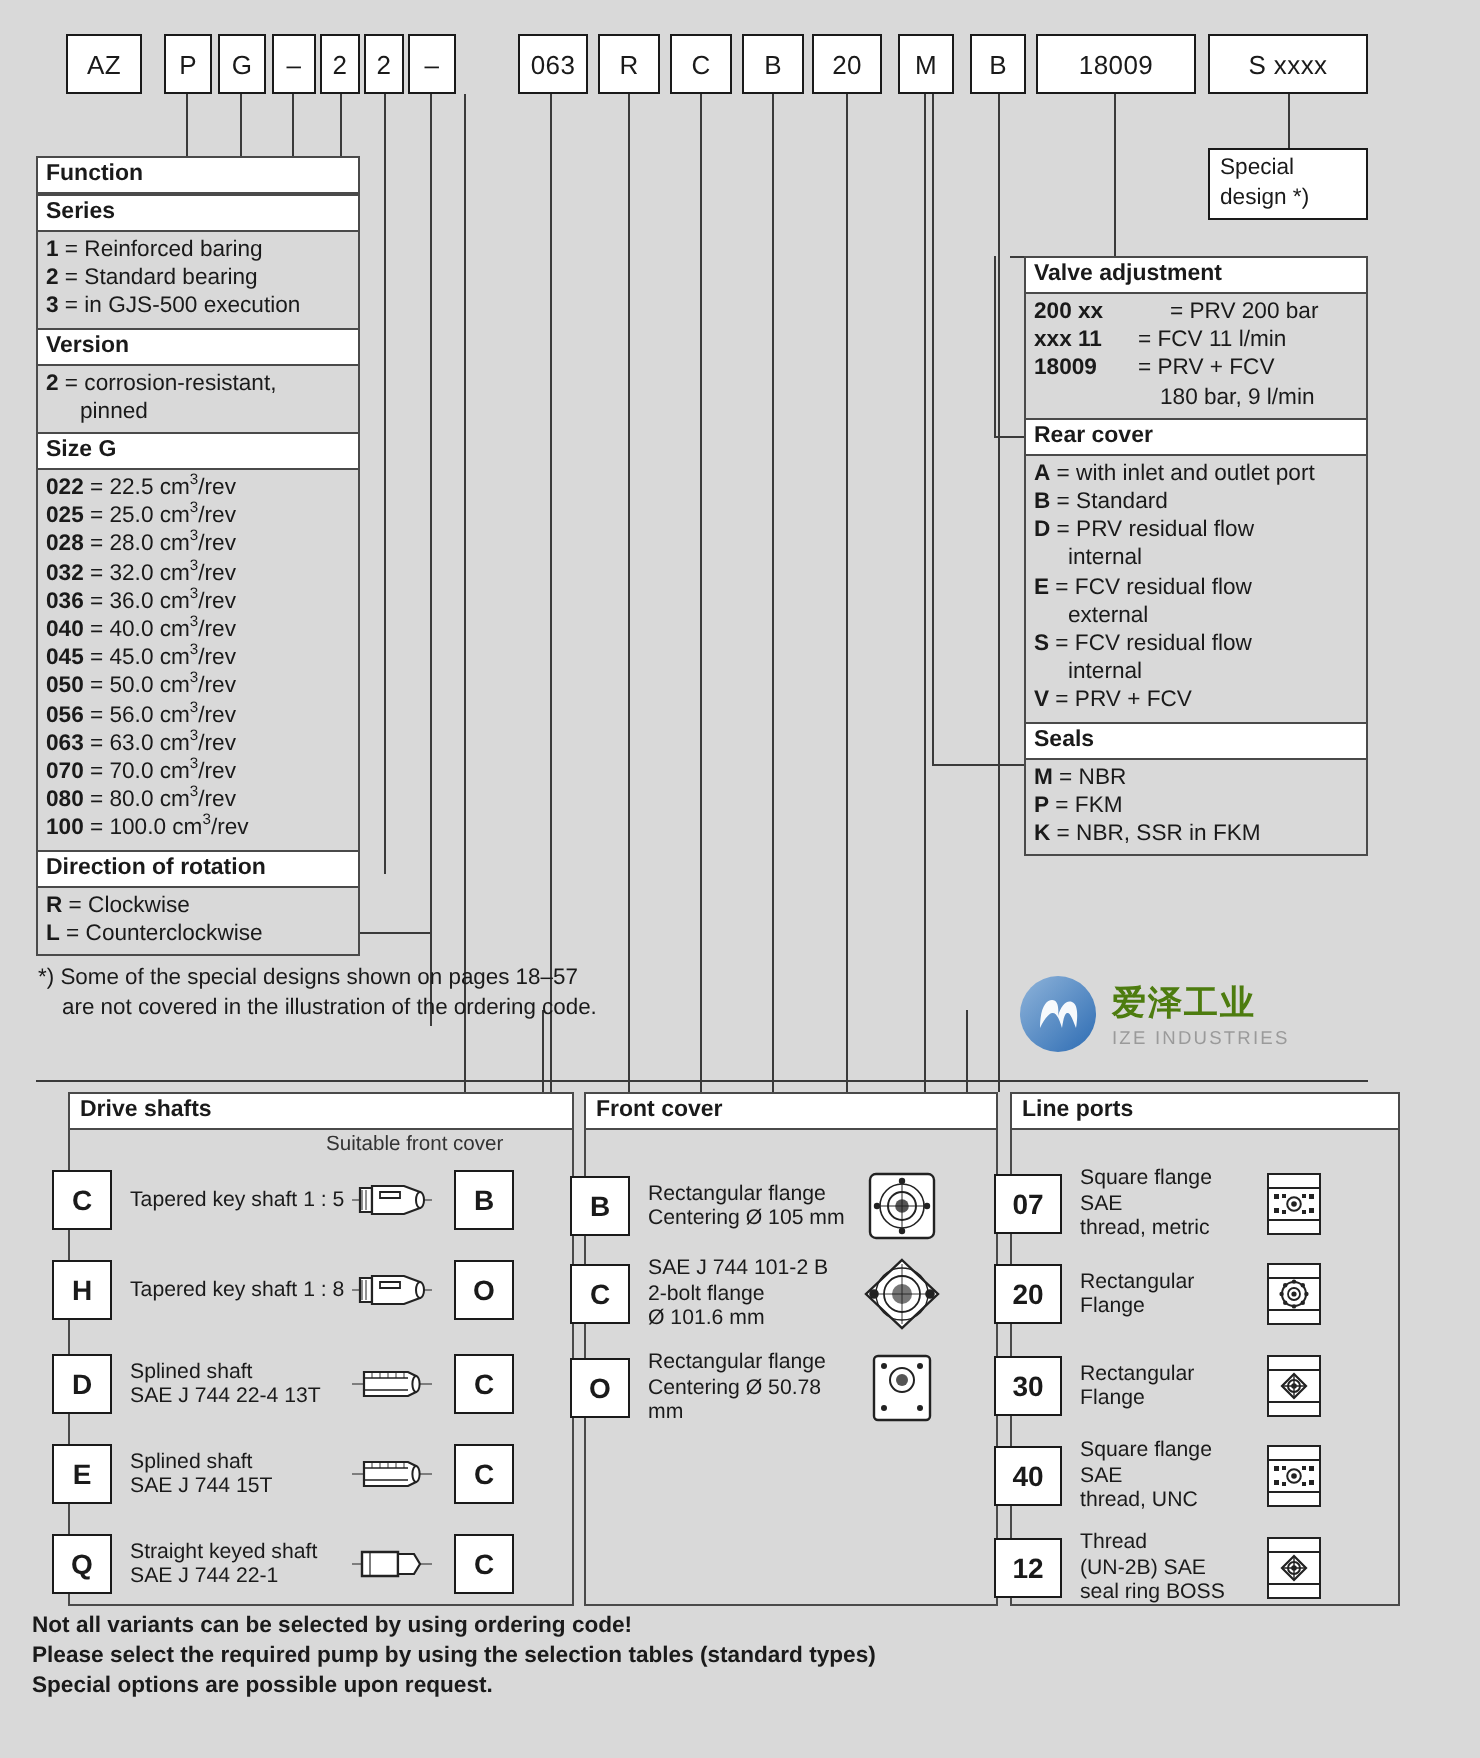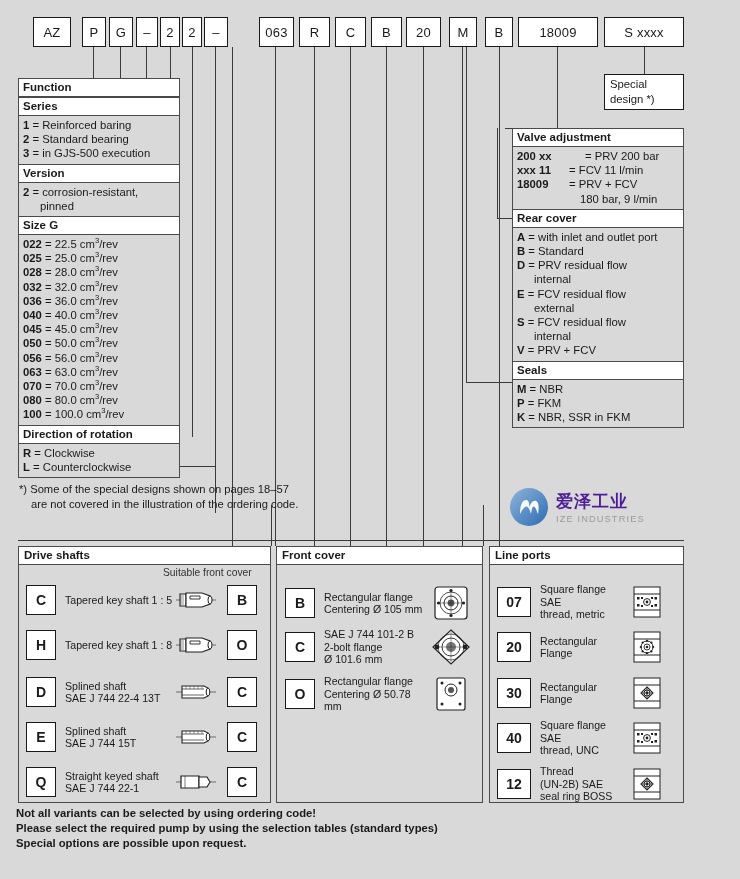--- a/index.html
+++ b/index.html
@@ -34,41 +34,41 @@
   }
   .stack .sec-h:first-child{border-top:none;}
   .stack .sec-b{padding:2px 4px 3px 4px;line-height:14.2px;font-size:11.3px;}
 
   
   .ln{position:absolute;background:#3a3a3a;}
   .lnv{width:1.3px;}
   .lnh{height:1.3px;}
 
   
-  .bsec{position:absolute;box-sizing:border-box;border:1px solid #4a4a4a;background:#d9d9d9;}
+  .bsec{position:absolute;box-sizing:border-box;border:1px solid #4a4a4a;background:#d9d9d9;margin-left:16px;}
   .bsec-h{background:#fff;border-bottom:1px solid #4a4a4a;font-weight:bold;
           font-size:11.5px;padding:1px 5px 2px 5px;line-height:14px;}
   .srow{position:absolute;display:flex;align-items:center;}
   .skey{
     width:30px;height:30px;background:#fff;border:1.5px solid #1a1a1a;
     display:flex;align-items:center;justify-content:center;
     font-weight:bold;font-size:14px;box-sizing:border-box;flex:none;
   }
   .skey.wide{width:34px;}
   .stxt{font-size:10.6px;line-height:12.4px;}
   .sicon{flex:none;display:flex;align-items:center;justify-content:center;}
   .suit{position:absolute;font-size:10.3px;color:#333;}
 
   
   .footer{position:absolute;left:16px;top:806px;width:520px;
           font-size:11.3px;line-height:15.2px;font-weight:bold;}
 
   
   .logo{position:absolute;display:flex;align-items:center;gap:7px;}
-  .logo-cn{font-weight:bold;font-size:17px;letter-spacing:1px;color:#4c1d95;
+  .logo-cn{font-weight:bold;font-size:17px;letter-spacing:1px;color:#4d7c0f;
            font-family:"DejaVu Sans",sans-serif;}
   .logo-en{font-size:9.3px;letter-spacing:1.1px;color:#9a9a9a;margin-top:1px;}
 </style>
 </head>
 <body>
 
 <div id="stage">
 
   <div id="code-left">
       <div class="codebox" style="left:33px;top:17px;width:38px;height:30px;">AZ</div>

